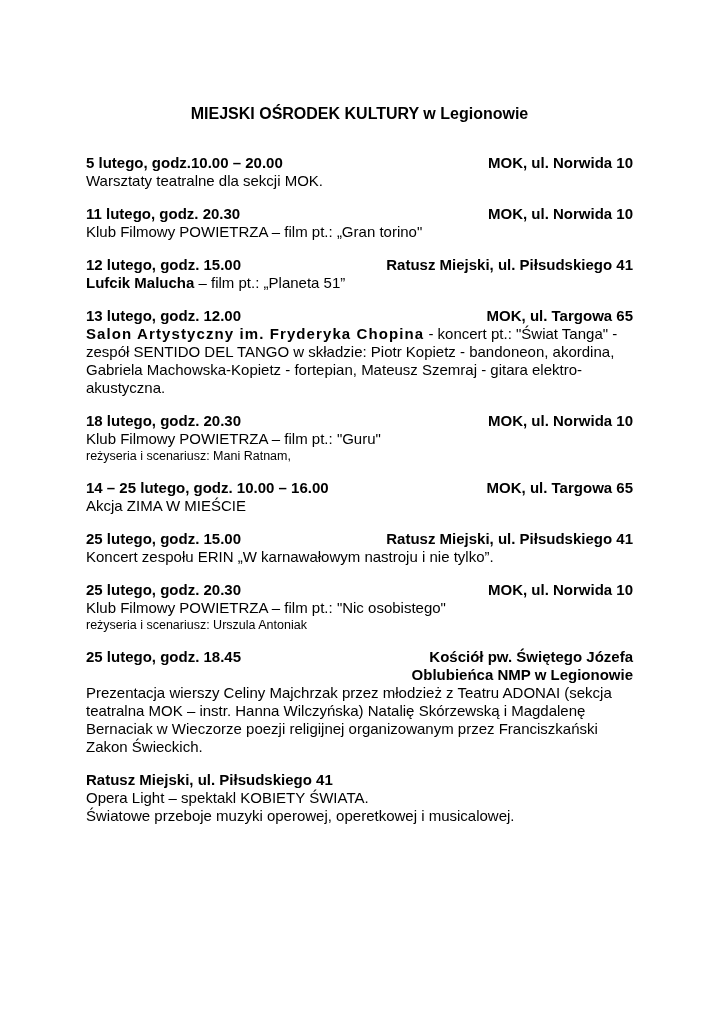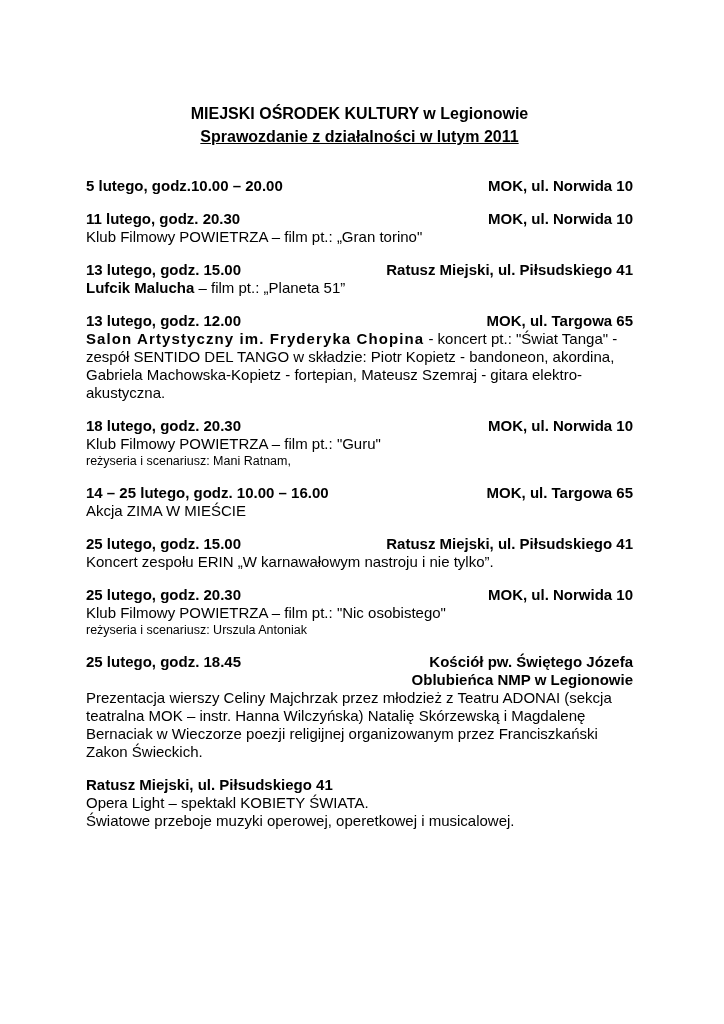--- a/index.html
+++ b/index.html
@@ -67,43 +67,43 @@
     letter-spacing: 1.1px;
   }
 </style>
 </head>
 <body>
 
 <div class="page">
 
   <div class="doc-title">
     <div>MIEJSKI OŚRODEK KULTURY w Legionowie</div>
-    <div class="underlined">Sprawozdanie z działalności w lutym 2011</div>
   </div>
 
   <div class="events">
 
     <div class="event">
       <div class="event-head">
         <span class="event-date">5 lutego, godz.10.00 – 20.00</span>
         <span class="event-loc">MOK, ul. Norwida 10</span>
       </div>
+      <p class="line">Warsztaty teatralne dla sekcji MOK.</p>
     </div>
 
     <div class="event">
       <div class="event-head">
         <span class="event-date">11 lutego, godz. 20.30</span>
         <span class="event-loc">MOK, ul. Norwida 10</span>
       </div>
       <p class="line">Klub Filmowy POWIETRZA – film pt.: „Gran torino"</p>
     </div>
 
     <div class="event">
       <div class="event-head">
-        <span class="event-date">13 lutego, godz. 15.00</span>
+        <span class="event-date">12 lutego, godz. 15.00</span>
         <span class="event-loc">Ratusz Miejski, ul. Piłsudskiego 41</span>
       </div>
       <p class="line"><span class="lead">Lufcik Malucha</span><span> – film pt.: „Planeta 51”</span></p>
     </div>
 
     <div class="event">
       <div class="event-head">
         <span class="event-date">13 lutego, godz. 12.00</span>
         <span class="event-loc">MOK, ul. Targowa 65</span>
       </div>

